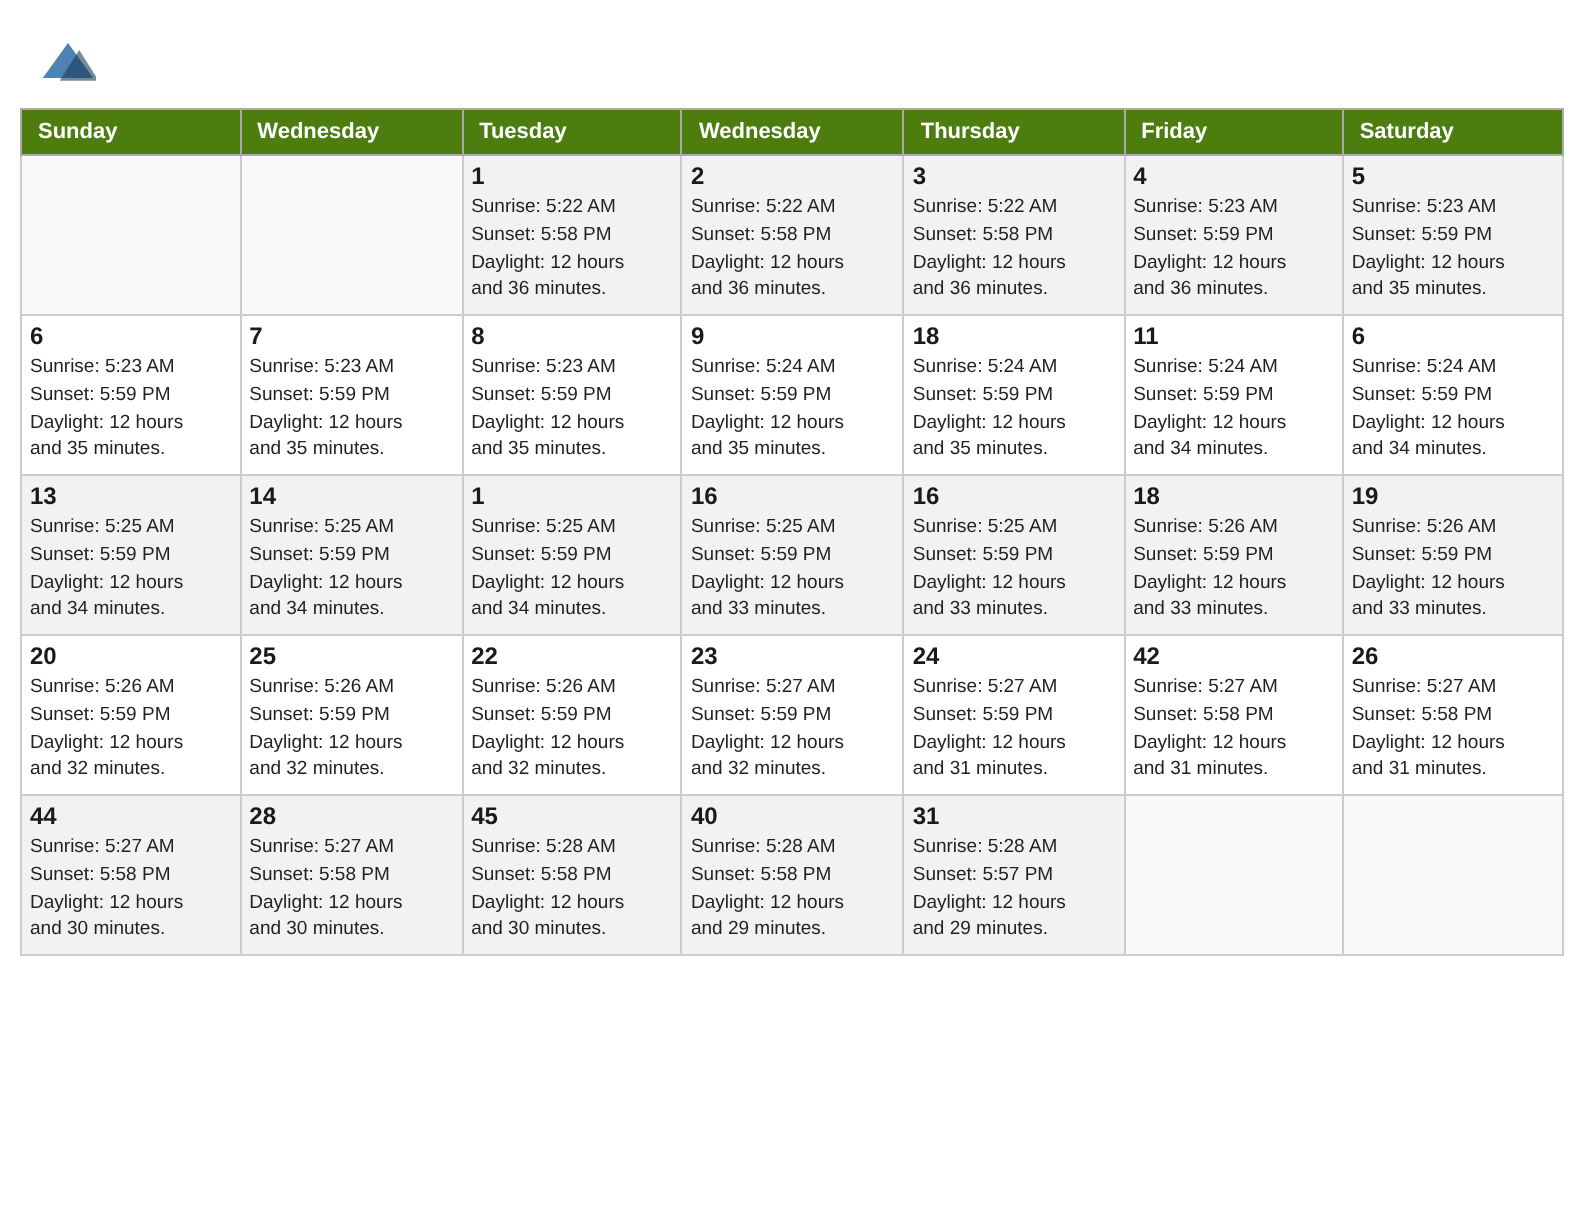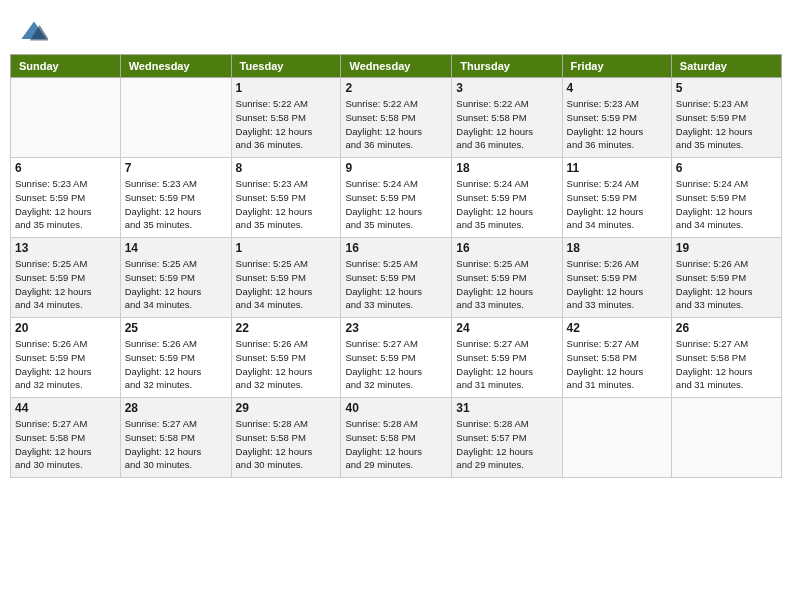--- a/index.html
+++ b/index.html
@@ -322,21 +322,21 @@
 and 30 minutes.</div>
         </td>
         <td>
           <span class="day-num">28</span>
           <div class="day-info" style="white-space: pre-line;">Sunrise: 5:27 AM
 Sunset: 5:58 PM
 Daylight: 12 hours
 and 30 minutes.</div>
         </td>
         <td>
-          <span class="day-num">29</span>
+          <span class="day-num">45</span>
           <div class="day-info" style="white-space: pre-line;">Sunrise: 5:28 AM
 Sunset: 5:58 PM
 Daylight: 12 hours
 and 30 minutes.</div>
         </td>
         <td>
           <span class="day-num">40</span>
           <div class="day-info" style="white-space: pre-line;">Sunrise: 5:28 AM
 Sunset: 5:58 PM
 Daylight: 12 hours

